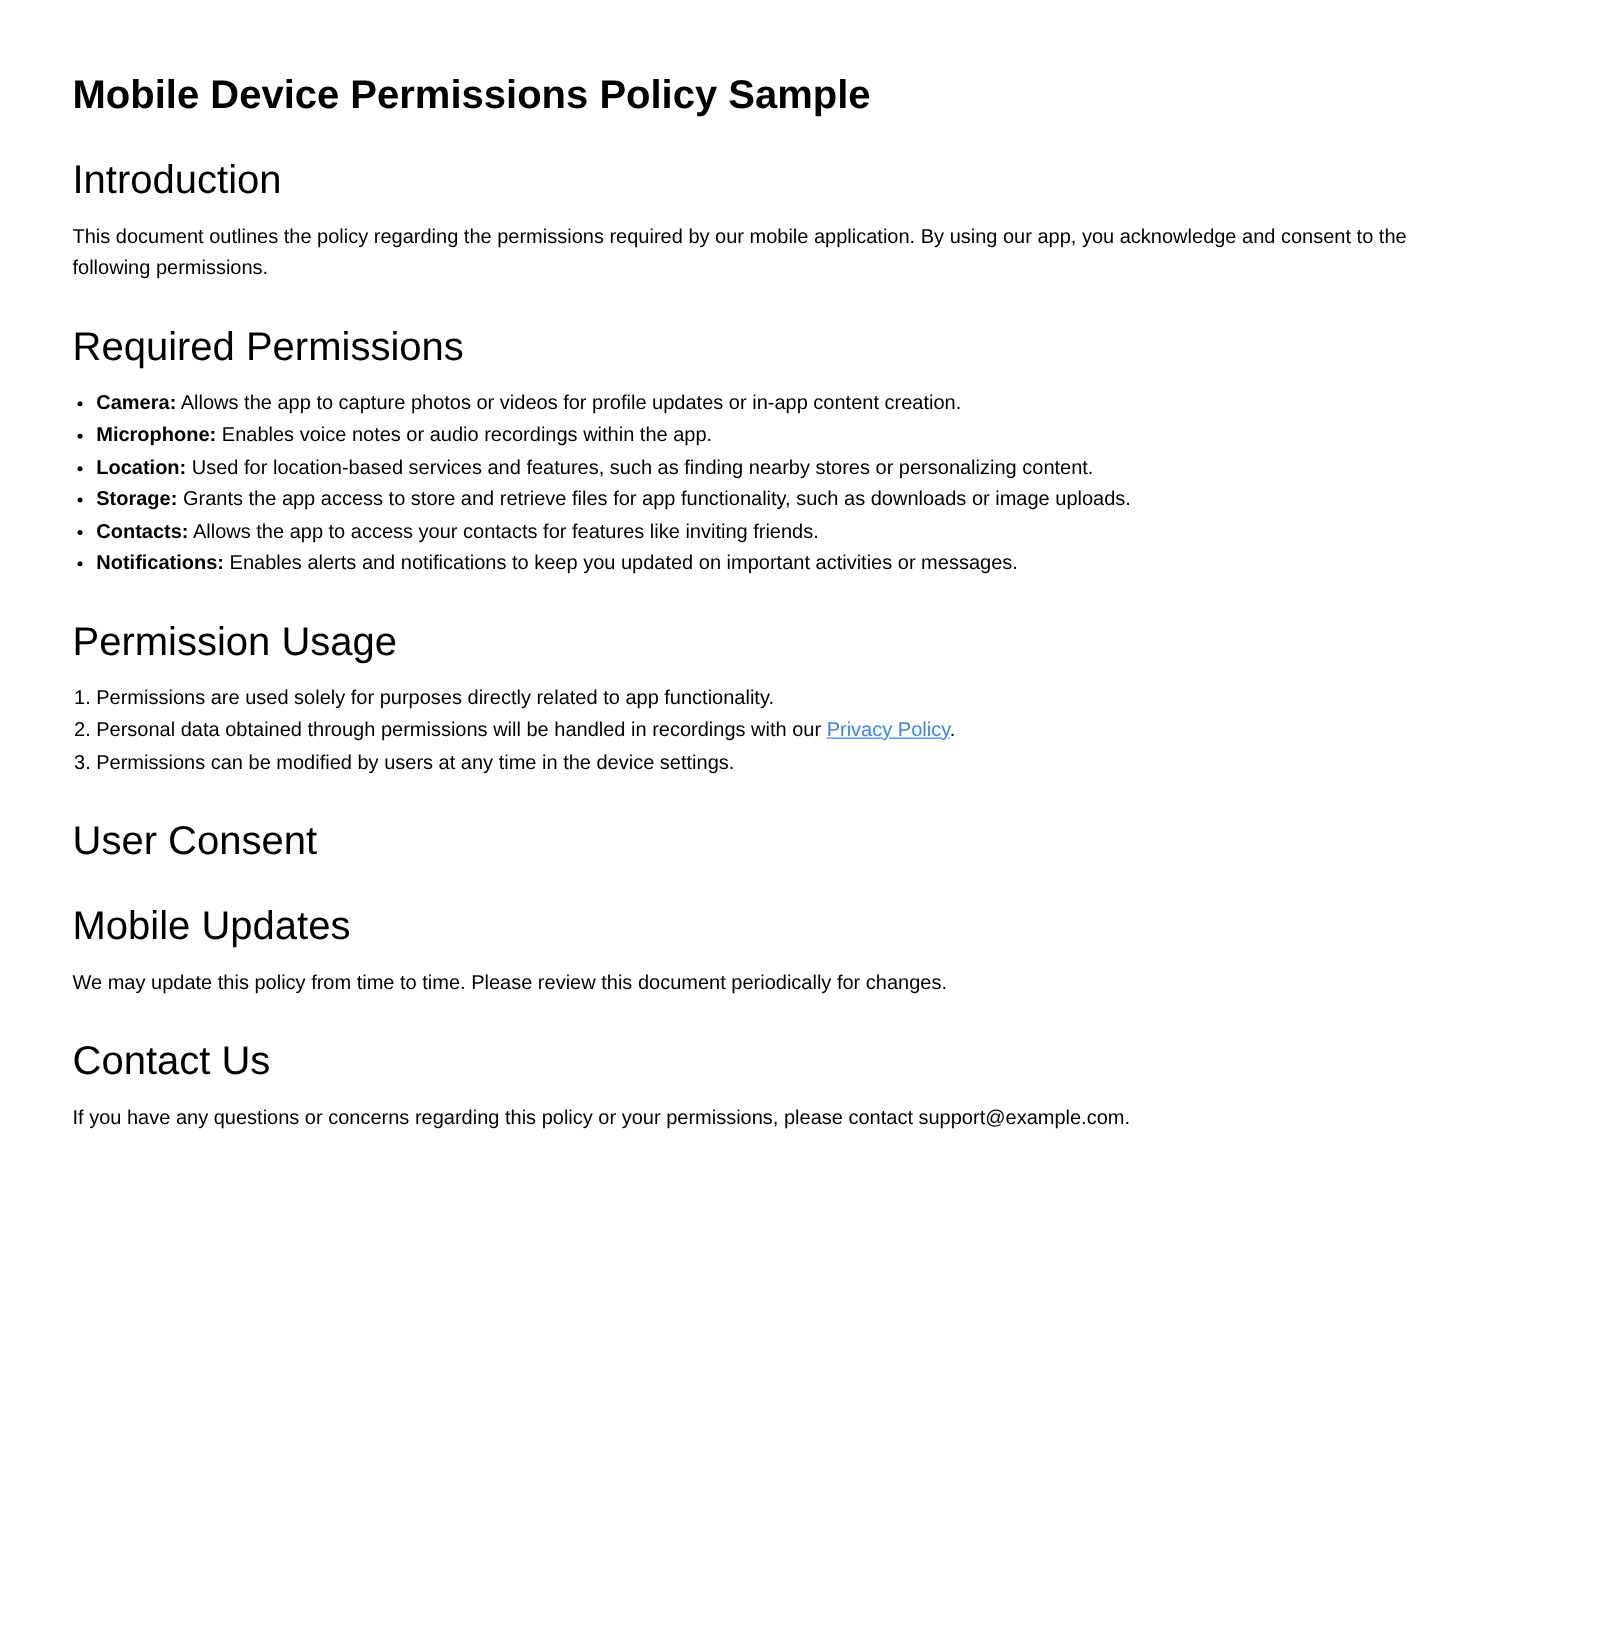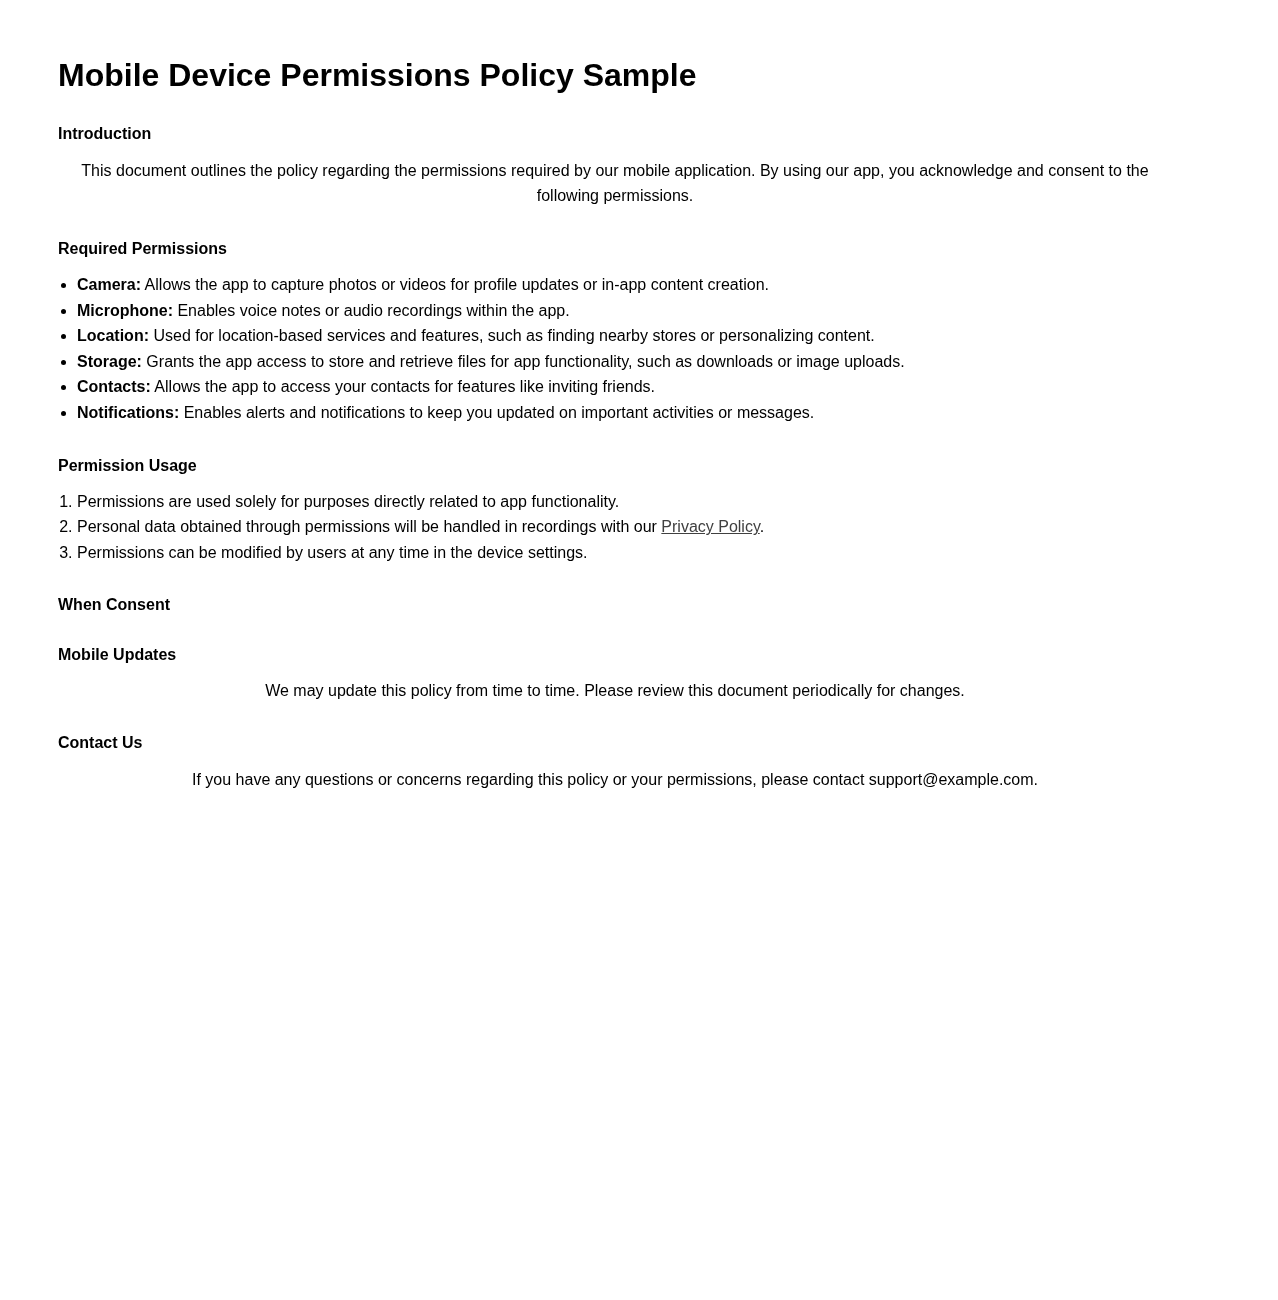--- a/index.html
+++ b/index.html
@@ -6,28 +6,28 @@
     body {
       font-family: "Liberation Sans", sans-serif;
       color: #000000;
       font-size: 16px;
       line-height: 1.6;
       width: 1278px;
       min-height: 1300px;
     }
     .page { padding: 40px 82px 0 58px; max-width: 1114px; }
     h1 { font-size: 32px; font-weight: bold; margin: 16px 0 24px 0; line-height: 1.2; }
-    h2 { font-size: 16px; font-weight: bold; margin: 30px 0 14px 0; line-height: 1.2; }
+    h2 { font-size: 32px; font-weight: normal; margin: 30px 0 14px 0; line-height: 1.2; }
     h2.first { margin-top: 30px; }
-    p { margin: 0 0 16px 0; text-align: center; }
+    p { margin: 0 0 16px 0; }
     ul, ol { margin: 1px 0 16px 0; padding-left: 19px; }
     li { margin: 0; line-height: 1.6; }
     ul li { list-style-type: disc; }
     .term { font-weight: bold; }
-    a { color: #404040; text-decoration: underline; }
+    a { color: #3b82f6; text-decoration: underline; }
   </style>
 </head>
 <body>
 
 <div class="page">
   <h1>Mobile Device Permissions Policy Sample</h1>
 
   <h2 class="first">Introduction</h2>
   <p>This document outlines the policy regarding the permissions required by our mobile application. By using our app, you acknowledge and consent to the following permissions.</p>
 
@@ -41,20 +41,20 @@
     <li><span class="term">Notifications:</span><span> Enables alerts and notifications to keep you updated on important activities or messages.</span></li>
   </ul>
 
   <h2>Permission Usage</h2>
   <ol>
     <li><span>Permissions are used solely for purposes directly related to app functionality.</span></li>
     <li><span>Personal data obtained through permissions will be handled in recordings with our </span><a href="#">Privacy Policy</a><span>.</span></li>
     <li><span>Permissions can be modified by users at any time in the device settings.</span></li>
   </ol>
 
-  <h2>When Consent</h2>
+  <h2>User Consent</h2>
 
   <h2>Mobile Updates</h2>
   <p>We may update this policy from time to time. Please review this document periodically for changes.</p>
 
   <h2>Contact Us</h2>
   <p>If you have any questions or concerns regarding this policy or your permissions, please contact support@example.com.</p>
 </div>
 
 </body></html>

